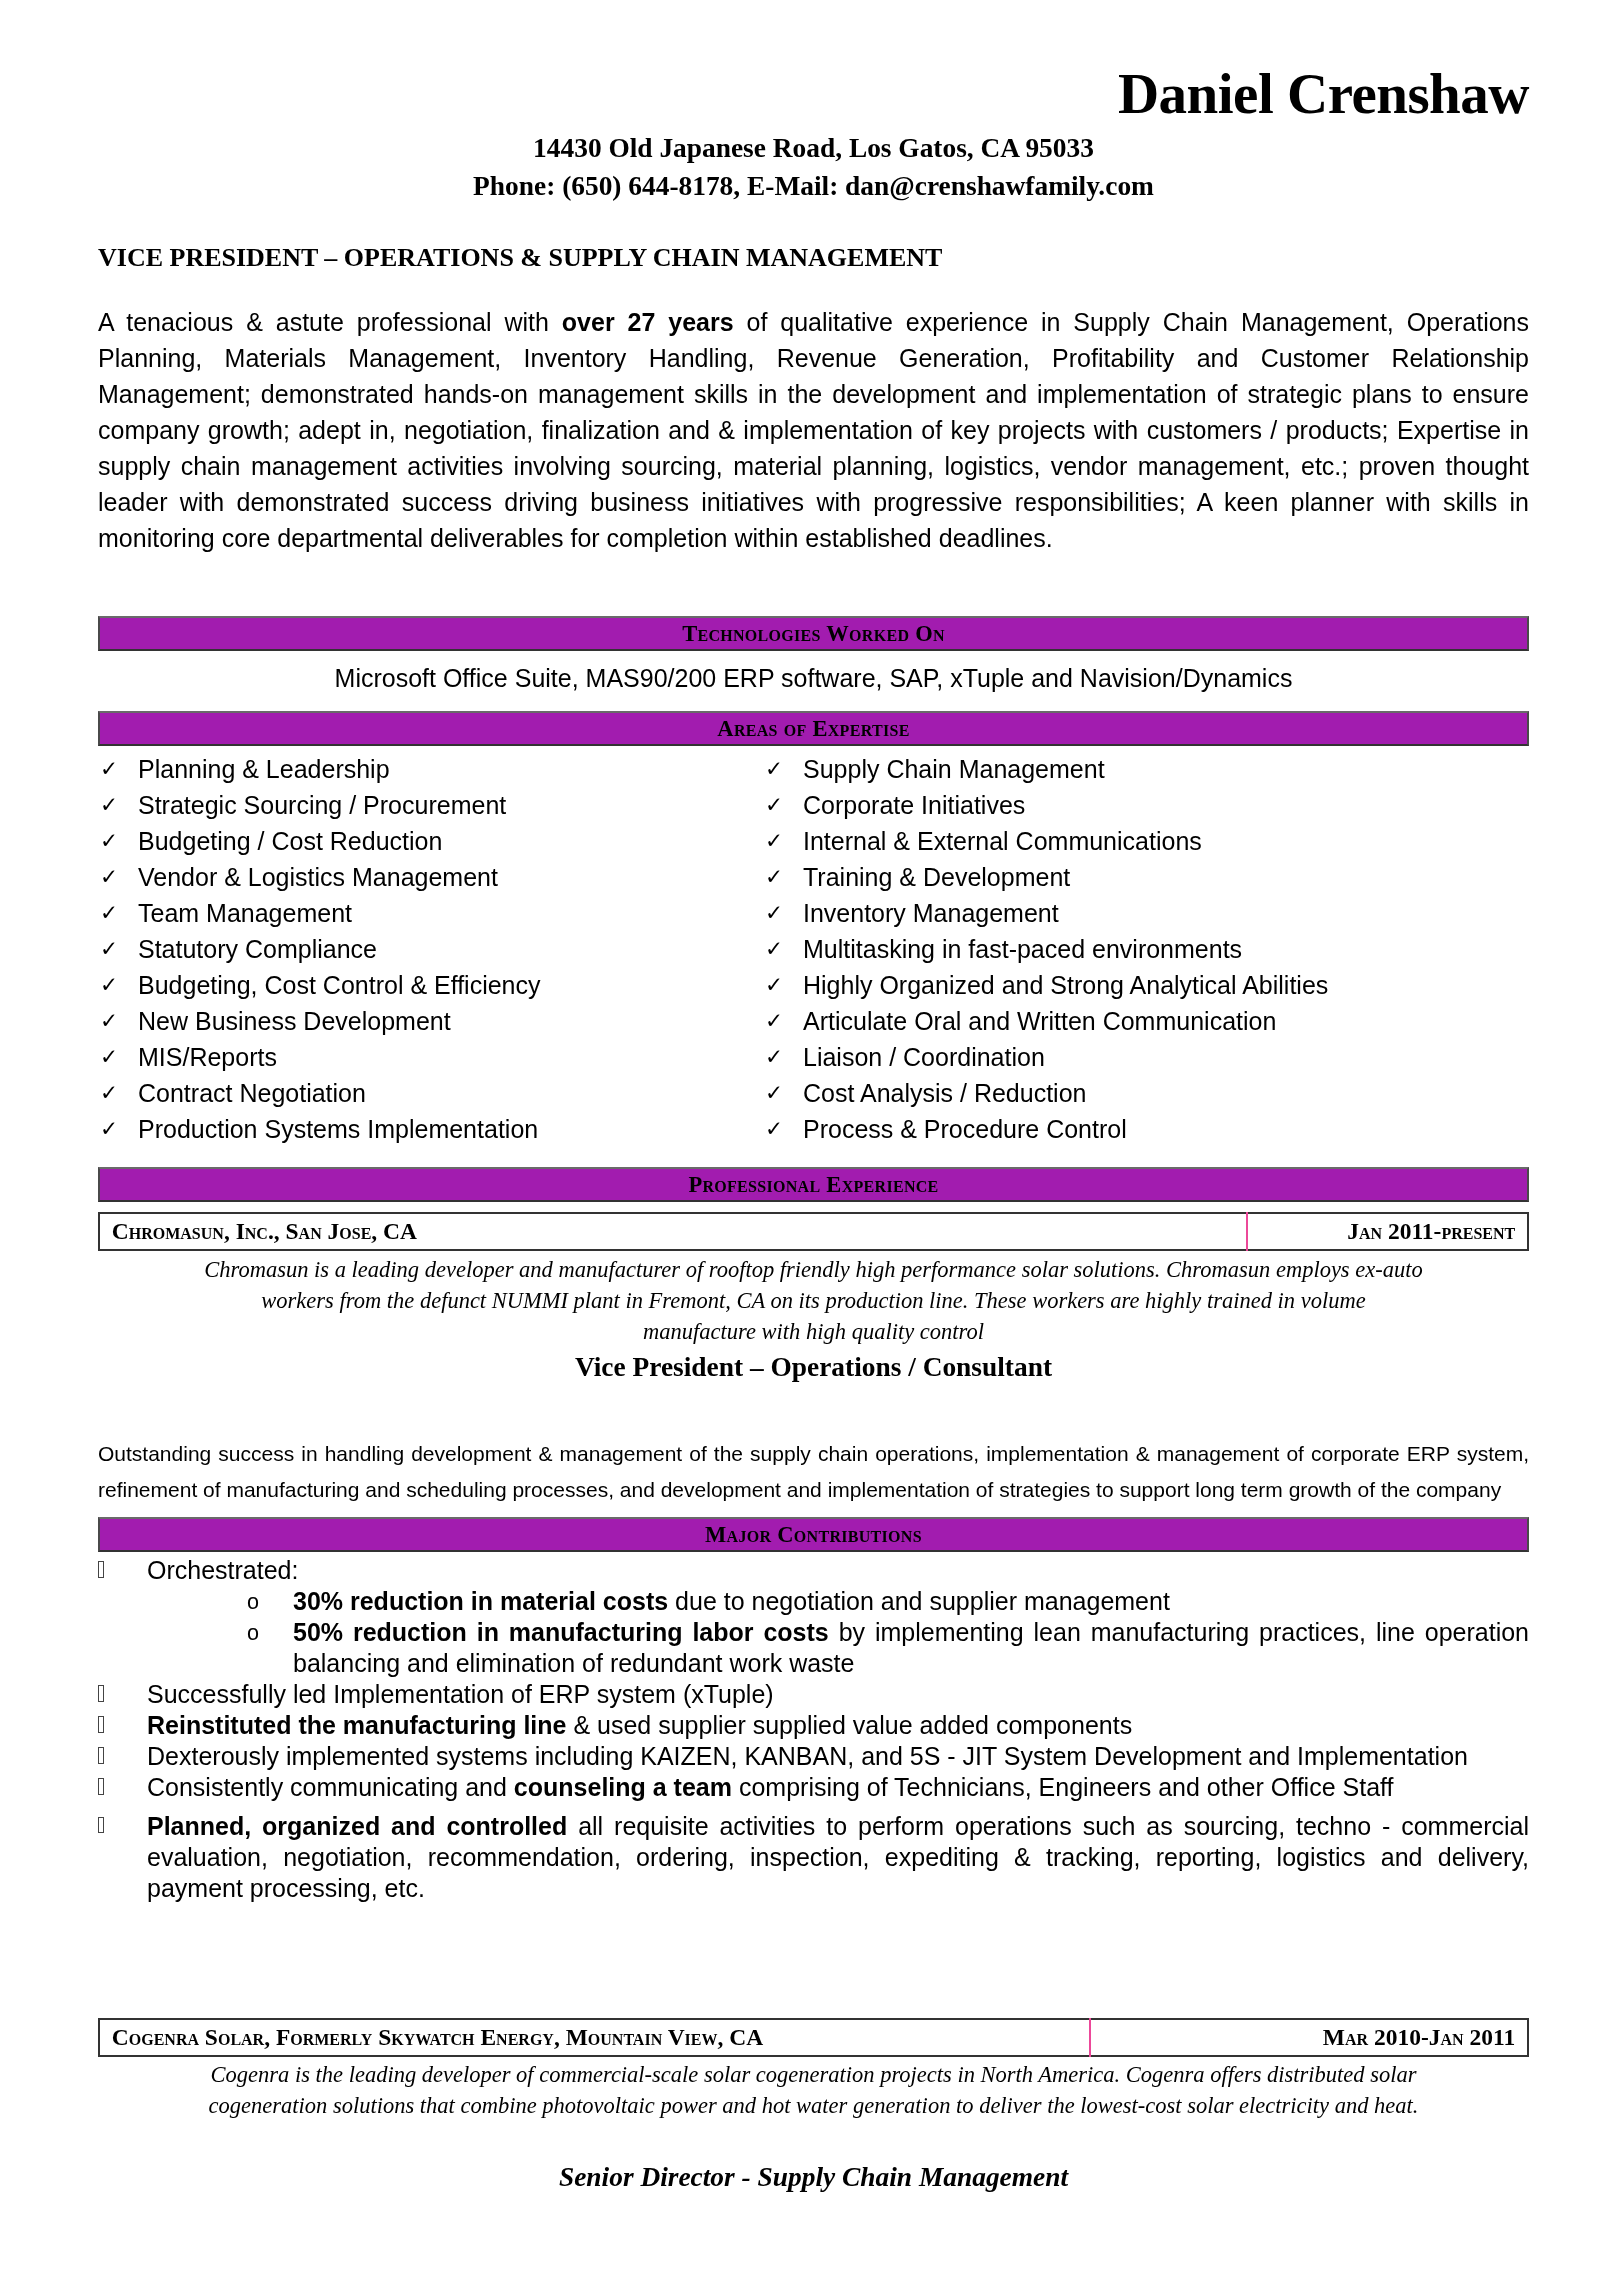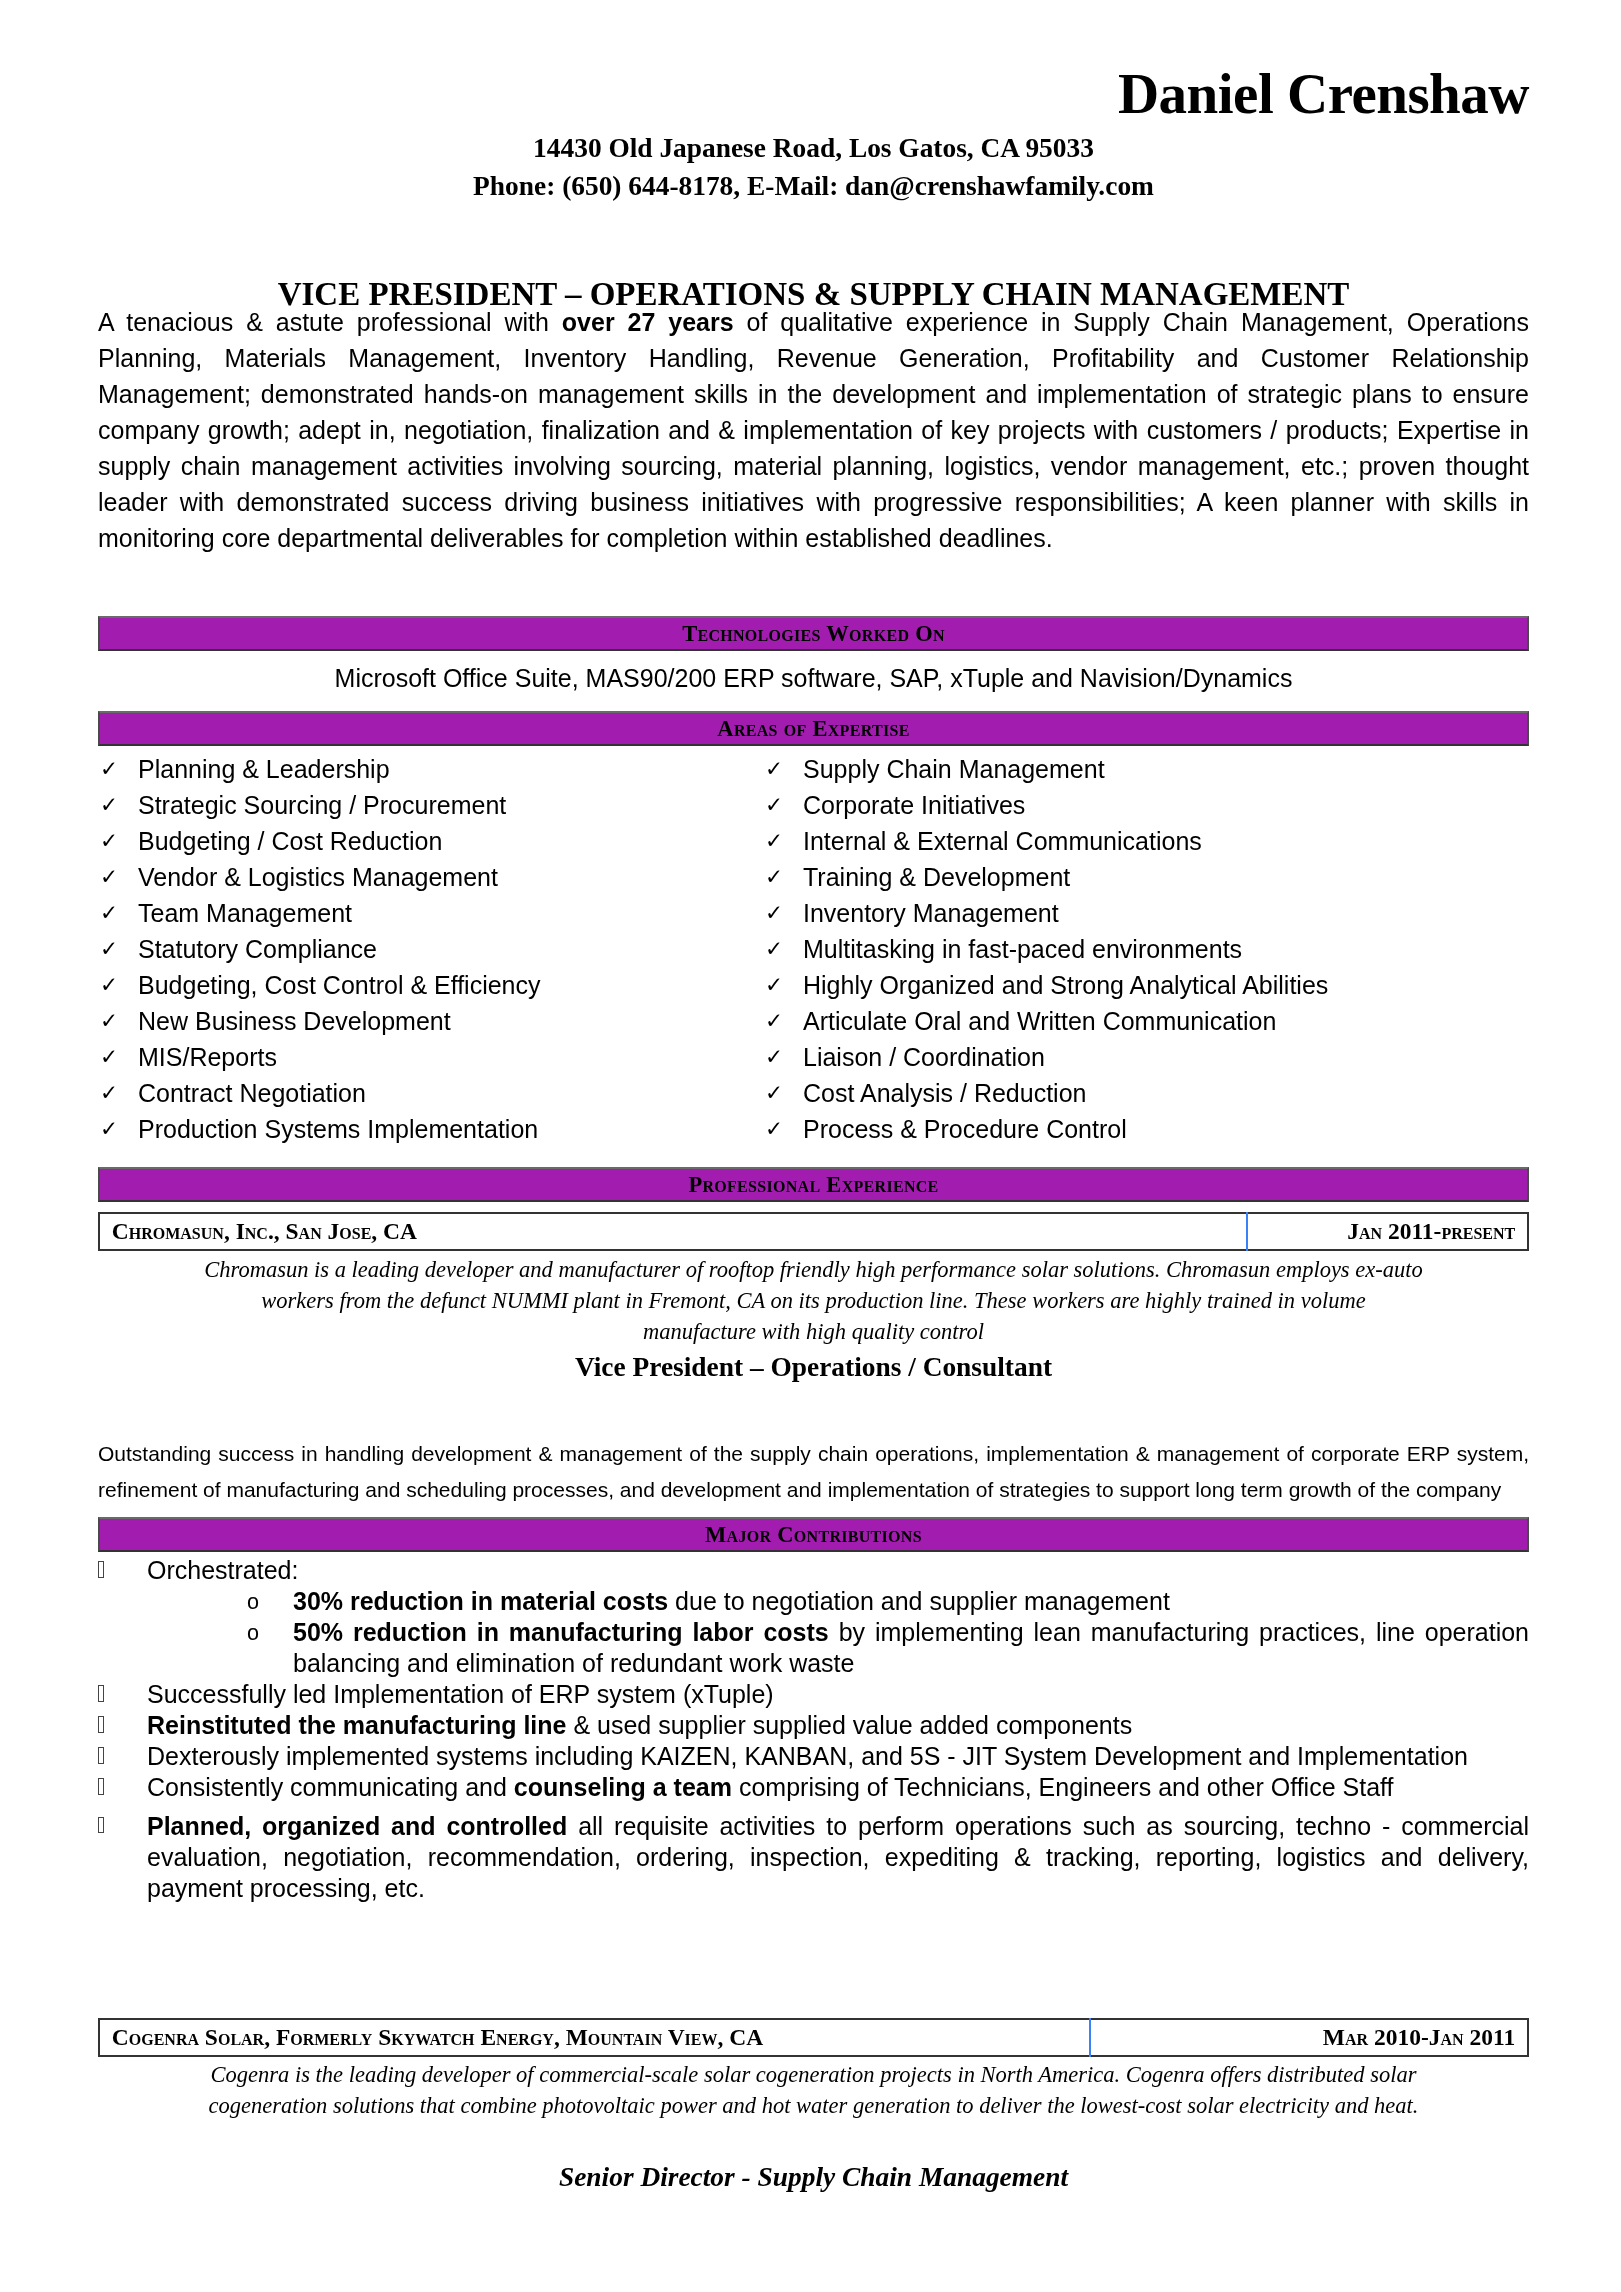--- a/index.html
+++ b/index.html
@@ -4,34 +4,34 @@
 <style>
   html, body { margin: 0; padding: 0; background: #ffffff; }
   body { width: 1621px; height: 2293px; position: relative; overflow: hidden; color: #000; }
   .page { position: absolute; left: 98px; top: 0; width: 1431px; }
   .serif { font-family: "Liberation Serif", "DejaVu Serif", serif; }
   .sans { font-family: "Liberation Sans", "DejaVu Sans", sans-serif; }
 
   .name { position: absolute; top: 61px; left: 0; width: 1431px; text-align: right; font-size: 57px; font-weight: bold; letter-spacing: -0.5px; }
   .addr { position: absolute; top: 133px; left: 0; width: 1431px; text-align: center; font-size: 27.4px; font-weight: bold; }
   .contact { position: absolute; top: 171px; left: 0; width: 1431px; text-align: center; font-size: 27.4px; font-weight: bold; }
-  .headline { position: absolute; top: 243px; left: 0; width: 1431px; text-align: center; font-size: 33px; font-weight: bold; margin-top: 33px; }
+  .headline { position: absolute; top: 243px; left: 0; width: 1431px; font-size: 26px; font-weight: bold; }
 
   .summary { position: absolute; top: 304px; left: 0; width: 1431px; font-size: 25px; line-height: 36px; text-align: justify; text-align-last: left; }
 
   .sect { position: absolute; left: 0; width: 1427px; height: 31px; background: #a21caf; border: 2px solid #4a4a4a; border-bottom: 2.9px solid #333; border-top-color: #6a6a6a; text-align: center; font-size: 22.5px; font-weight: bold; line-height: 31px; font-variant: small-caps; letter-spacing: 0.3px; }
 
   .tech { position: absolute; top: 664px; left: 0; width: 1431px; text-align: center; font-size: 25px; }
 
   .exp-col { position: absolute; top: 751px; list-style: none; margin: 0; padding: 0; font-size: 25px; line-height: 36px; }
   .exp-col li { position: relative; padding-left: 38px; white-space: nowrap; }
   .exp-col .chk { position: absolute; left: 0; top: 0; font-size: 21.6px; }
 
   .jobtable { position: absolute; left: 0; width: 1431px; border-collapse: collapse; border: 2px solid #333; border-top: 2.9px solid #333; border-bottom: 2.9px solid #333; }
-  .jobtable td { border-left: 2px solid #3b82f6; padding: 0 11.8px; height: 35px; font-size: 23.5px; font-weight: bold; font-variant: small-caps; white-space: nowrap; }
+  .jobtable td { border-left: 2px solid #ec4899; padding: 0 11.8px; height: 35px; font-size: 23.5px; font-weight: bold; font-variant: small-caps; white-space: nowrap; }
   .jobtable td.left { border-left: none; text-align: left; }
   .jobtable td.right { text-align: right; }
 
   .cdesc { position: absolute; left: 0; width: 1431px; text-align: center; font-style: italic; font-size: 22.5px; line-height: 31px; }
   .role { position: absolute; left: 0; width: 1431px; text-align: center; font-weight: bold; font-size: 27.4px; }
   .rdesc { position: absolute; top: 1436px; left: 0; width: 1431px; font-size: 21px; line-height: 36px; text-align: justify; text-align-last: left; }
 
   .contrib { position: absolute; top: 1555px; left: 0; width: 1431px; margin: 0; padding: 0; list-style: none; font-size: 25px; line-height: 31px; }
   .contrib > li { position: relative; padding-left: 49px; text-align: justify; text-align-last: left; }
   .contrib > li.gap { margin-top: 7.8px; }

